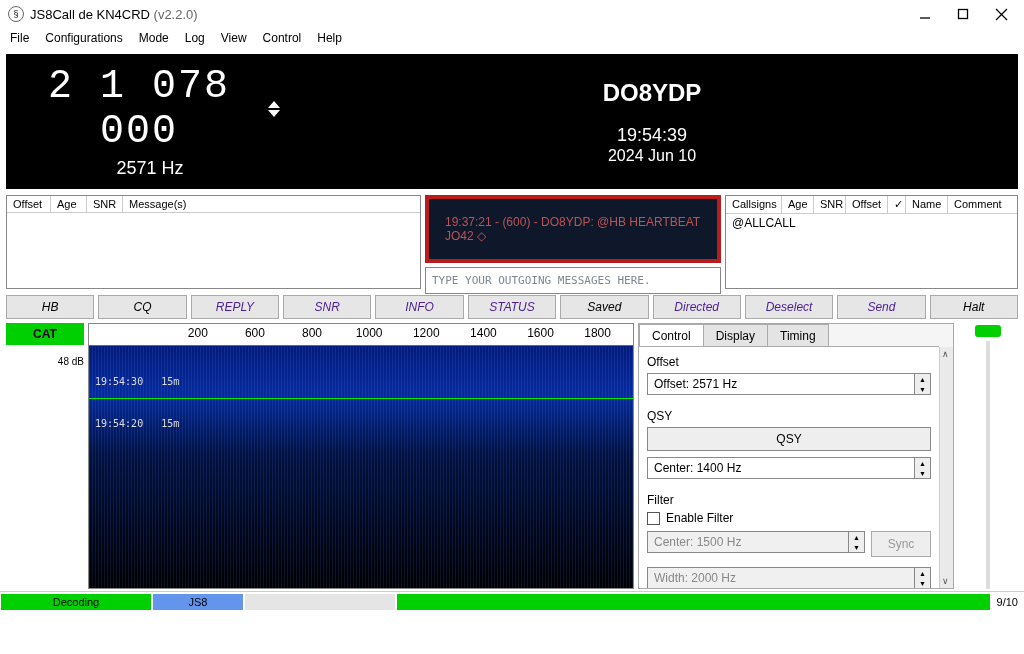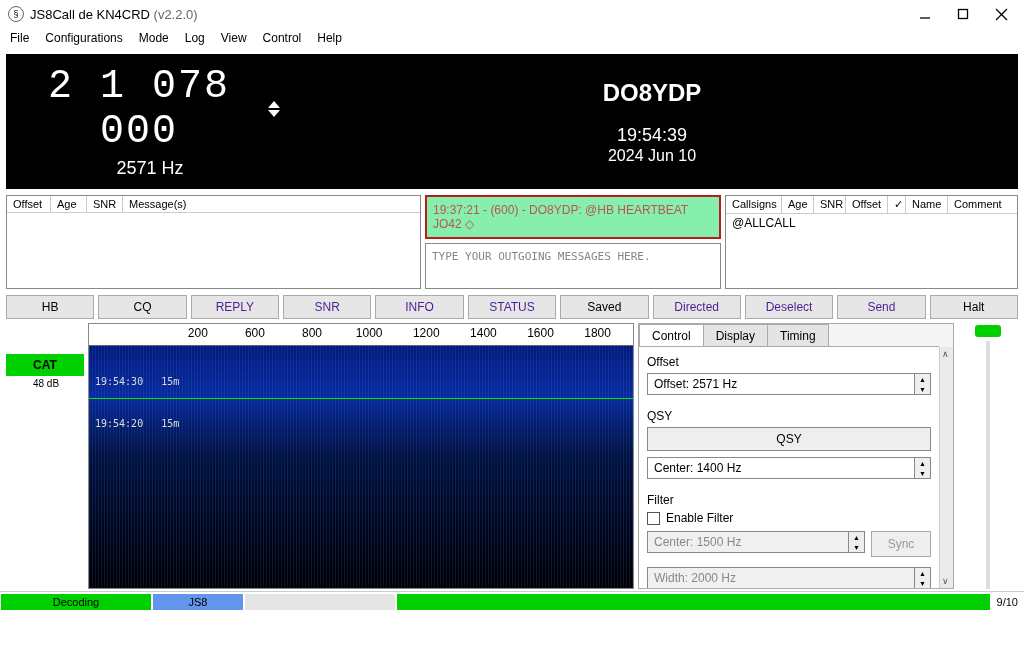--- a/index.html
+++ b/index.html
@@ -37,38 +37,38 @@
   .btn-bluelong { background: #346dd8; color: #fff; font-size: 12px; letter-spacing: 0.2px; }
   
   .midrow { display: flex; gap: 4px; padding: 2px 6px; height: 98px; }
   .panel { border: 1px solid #888; background: #fff; display: flex; flex-direction: column; }
   .msgpanel { flex: 0 0 415px; }
   .hdrrow { display: flex; border-bottom: 1px solid #ccc; }
   .hdr { padding: 2px 6px; font-size: 11px; border-right: 1px solid #ccc; }
   .hdr:last-child { border-right: none; flex: 1; }
   
   .midcenter { flex: 0 0 296px; display: flex; flex-direction: column; gap: 4px; }
-  .hbmsg { background: #86efac; padding: 6px; font-size: 12px; color: #b55; border: 2px solid #b91c1c; }
+  .hbmsg { background: #0f172a; padding: 16px; font-size: 12px; color: #b55; border: 4px solid #b91c1c; }
   .outbox { flex: 1; border: 1px solid #888; padding: 6px; font-size: 11px; color: #7f8890; font-family: monospace; }
   
   .callpanel { flex: 1; }
   .callbody { padding: 2px 6px; font-size: 12px; }
   
-  .btnrow { display: flex; gap: 4px; padding: 4px 6px; }
+  .btnrow { display: flex; gap: 4px; padding: 4px 6px; font-style: italic; }
   .rowbtn { flex: 1; height: 24px; background: #e6e6e6; border: 1px solid #aaa; display: flex; align-items: center; justify-content: center; font-size: 12px; cursor: pointer; }
   .rowbtn.disabled { color: #4c1d95; }
   
   .wfrow { display: flex; padding: 0 6px 2px; gap: 4px; height: 268px; }
-  .leftcol { width: 78px; display: flex; flex-direction: column; gap: 2px; margin-top: 31px; }
+  .leftcol { width: 78px; display: flex; flex-direction: column; gap: 11px; }
   .catbtn { background: #00d000; color: #000; height: 22px; display: flex; align-items: center; justify-content: center; font-weight: bold; font-size: 12px; }
   .meter { flex: 1; background: #000; position: relative; color: #ccc; }
   .tick { position: absolute; left: 4px; font-size: 9px; }
   .bar { position: absolute; bottom: 0; left: 50px; width: 16px; background: #00d200; }
   .chevmark { position: absolute; left: 44px; color: #fff; font-size: 10px; }
-  .dblabel { font-size: 10px; text-align: center; padding-left: 2px; }
+  .dblabel { font-size: 10px; text-align: right; padding-left: 2px; }
   
   .wfcol { flex: 1; display: flex; flex-direction: column; border: 1px solid #888; }
   .ruler { height: 22px; background: #fff; position: relative; font-size: 12px; border-bottom: 1px solid #666; }
   .rtick { position: absolute; top: 2px; transform: translateX(-50%); }
   .waterfall { flex: 1; background: linear-gradient(180deg, #031a7a 0%, #062a9c 20%, #01113f 45%, #000 100%); position: relative; overflow: hidden; }
   .noise { position: absolute; inset: 0; background: repeating-linear-gradient(90deg, rgba(80,120,255,0.15) 0 1px, transparent 1px 3px); mix-blend-mode: screen; }
   .greenline { position: absolute; left: 0; right: 0; top: 52px; height: 1px; background: #00e700; }
   .tlabel { position: absolute; color: #ddd; font-size: 10px; font-family: monospace; }
   
   .ctrlcol { width: 316px; display: flex; gap: 2px; }

